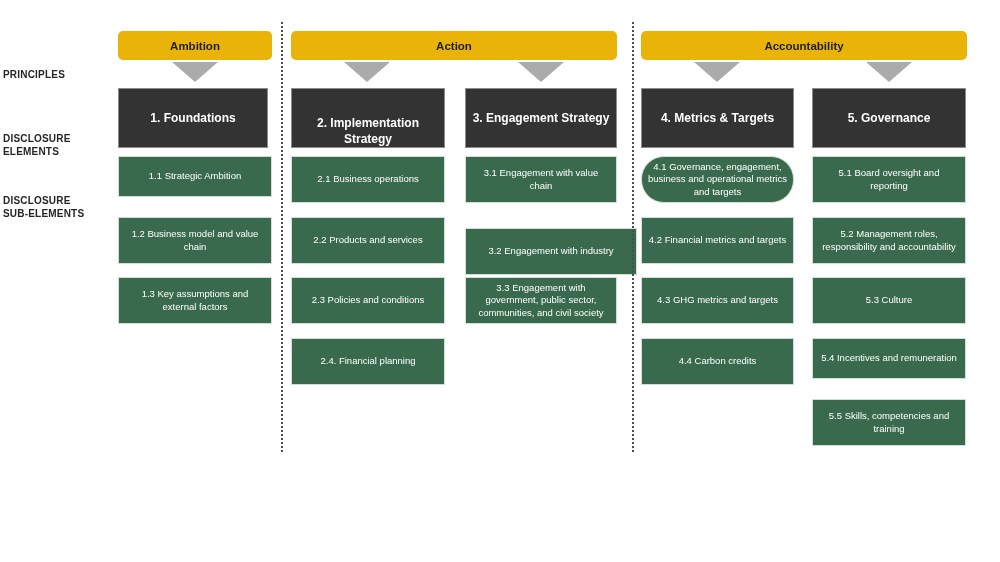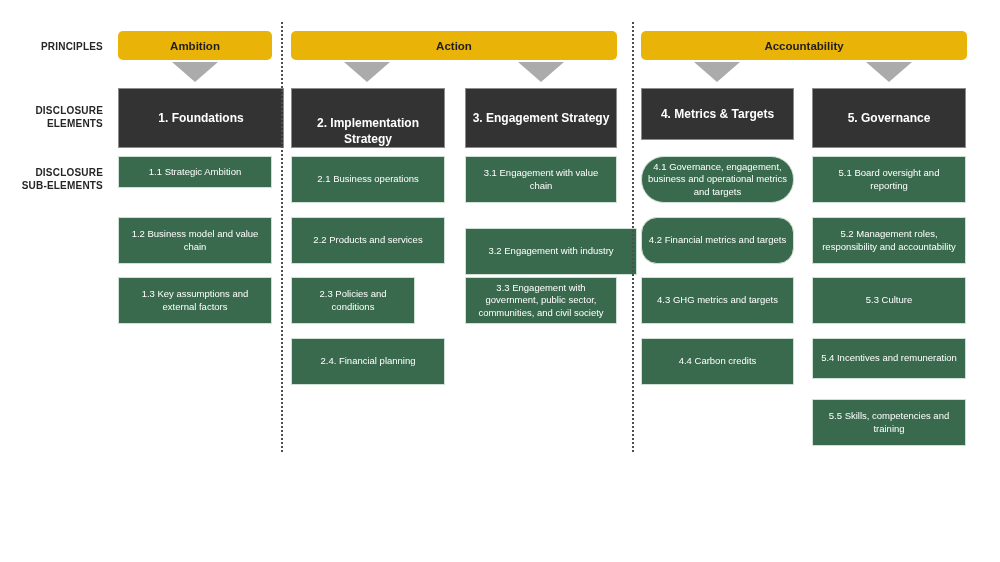--- a/index.html
+++ b/index.html
@@ -17,28 +17,29 @@
   .canvas {
     position: absolute;
     left: 0; top: 0;
     width: 1000px;
     height: 562px;
   }
 
   
   .row-label {
     position: absolute;
-    text-align: right;
+    text-align: left;
     font-size: 10px;
     font-weight: bold;
     color: #262626;
     letter-spacing: 0.2px;
     line-height: 13px;
     width: 100px;
     left: 3px;
+    margin-top: 28px;
   }
   .row-label.principles   { top: 40px; }
   .row-label.elements     { top: 104px; }
   .row-label.subelements  { top: 166px; }
 
   
   .pill {
     position: absolute;
     height: 29px;
     background: #eab308;
@@ -135,77 +136,77 @@
   <div class="pill" style="left:641px; top:31px; width:326px;">
     <span>Accountability</span>
   </div>
 
   <div class="arrow" style="left:172px; top:62px;"></div>
   <div class="arrow" style="left:344px; top:62px;"></div>
   <div class="arrow" style="left:518px; top:62px;"></div>
   <div class="arrow" style="left:694px; top:62px;"></div>
   <div class="arrow" style="left:866px; top:62px;"></div>
 
-  <div class="element-box" style="left:118px; top:88px; width:166px; height:60px;">
+  <div class="element-box" style="left:118px; top:88px; width:150px; height:60px;">
     <span>1. Foundations</span>
   </div>
 
   <div class="element-box" style="left:291px; top:88px; width:154px; height:60px;align-items:flex-end;">
     <span>2. Implementation Strategy</span>
   </div>
 
   <div class="element-box" style="left:465px; top:88px; width:152px; height:60px;padding-left:6px;">
     <span>3. Engagement Strategy</span>
   </div>
 
-  <div class="element-box" style="left:641px; top:88px; width:153px; height:52px;">
+  <div class="element-box" style="left:641px; top:88px; width:153px; height:60px;">
     <span>4. Metrics &amp; Targets</span>
   </div>
 
   <div class="element-box" style="left:812px; top:88px; width:154px; height:60px;">
     <span>5. Governance</span>
   </div>
 
-  <div class="sub-box" style="left:118px; top:156px; width:154px; height:32px;">
+  <div class="sub-box" style="left:118px; top:156px; width:154px; height:41px;">
     <span>1.1 Strategic Ambition</span>
   </div>
   <div class="sub-box" style="left:118px; top:217px; width:154px; height:47px;">
     <span>1.2 Business model and value chain</span>
   </div>
   <div class="sub-box" style="left:118px; top:277px; width:154px; height:47px;">
     <span>1.3 Key assumptions and external factors</span>
   </div>
 
   <div class="sub-box" style="left:291px; top:156px; width:154px; height:47px;">
     <span>2.1 Business operations</span>
   </div>
   <div class="sub-box" style="left:291px; top:217px; width:154px; height:47px;">
     <span>2.2 Products and services</span>
   </div>
-  <div class="sub-box" style="left:291px; top:277px; width:124px; height:47px;">
+  <div class="sub-box" style="left:291px; top:277px; width:154px; height:47px;">
     <span>2.3 Policies and conditions</span>
   </div>
   <div class="sub-box" style="left:291px; top:338px; width:154px; height:47px;">
     <span>2.4. Financial planning</span>
   </div>
 
   <div class="sub-box" style="left:465px; top:156px; width:152px; height:47px;">
     <span>3.1 Engagement with value chain</span>
   </div>
   <div class="sub-box" style="left:465px; top:228px; width:172px; height:47px;">
     <span>3.2 Engagement with industry</span>
   </div>
   <div class="sub-box" style="left:465px; top:277px; width:152px; height:47px;">
     <span>3.3 Engagement with government, public sector, communities, and civil society</span>
   </div>
 
   <div class="sub-box" style="left:641px; top:156px; width:153px; height:47px;border-radius:23px;">
     <span>4.1 Governance, engagement, business and operational metrics and targets</span>
   </div>
-  <div class="sub-box" style="left:641px; top:217px; width:153px; height:47px;border-radius:16px;">
+  <div class="sub-box" style="left:641px; top:217px; width:153px; height:47px;">
     <span>4.2 Financial metrics and targets</span>
   </div>
   <div class="sub-box" style="left:641px; top:277px; width:153px; height:47px;">
     <span>4.3 GHG metrics and targets</span>
   </div>
   <div class="sub-box" style="left:641px; top:338px; width:153px; height:47px;">
     <span>4.4 Carbon credits</span>
   </div>
 
   <div class="sub-box" style="left:812px; top:156px; width:154px; height:47px;">

